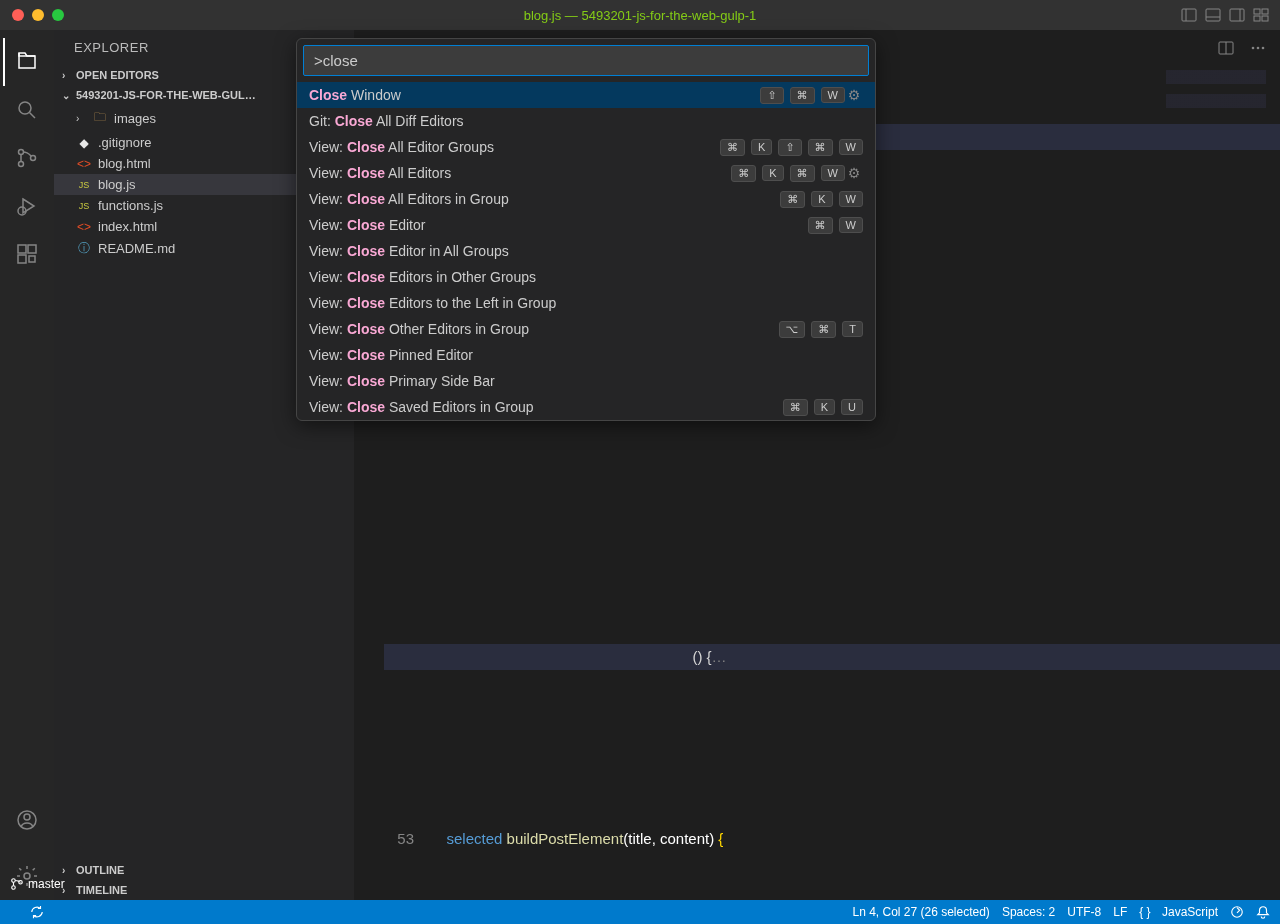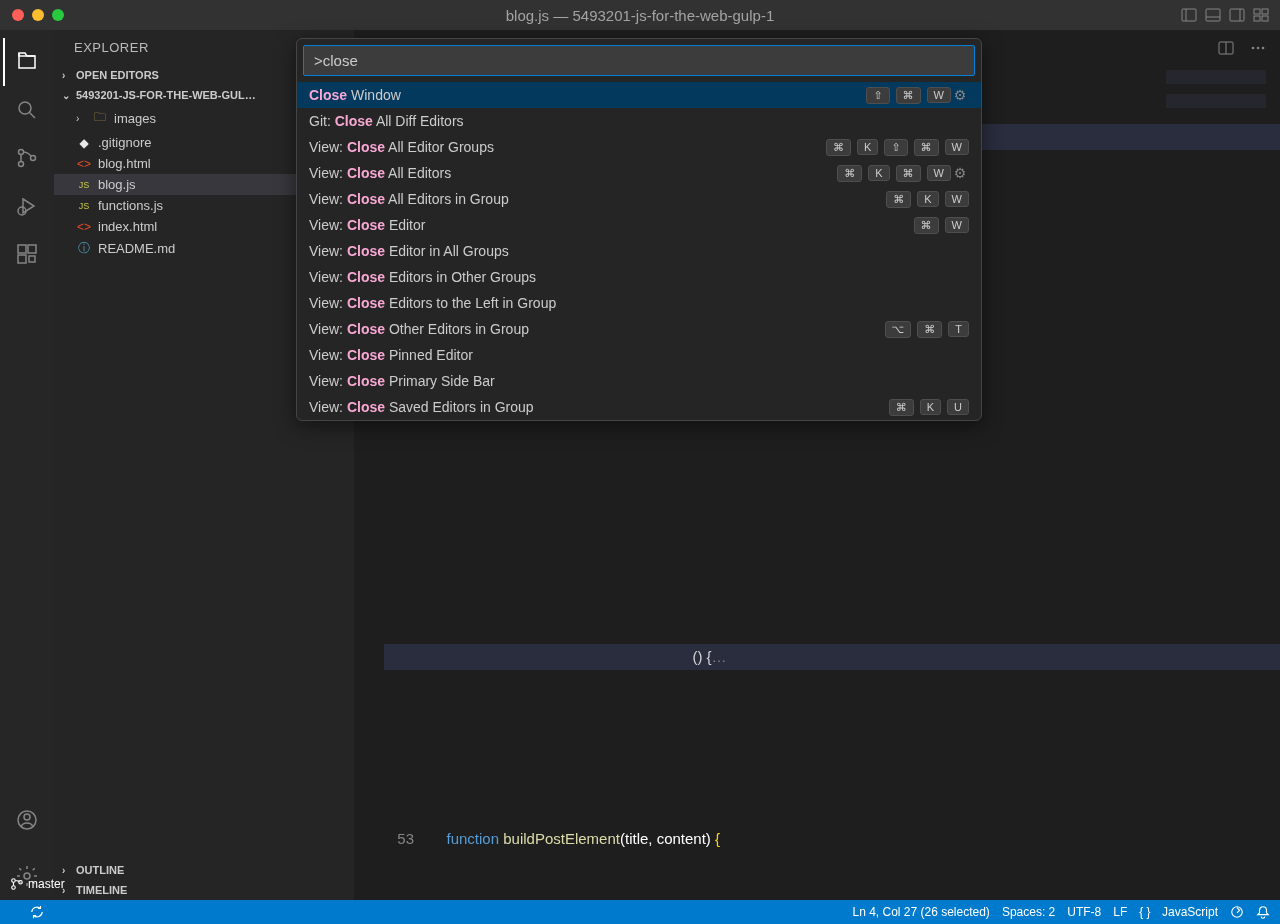--- a/index.html
+++ b/index.html
@@ -5,21 +5,21 @@
 * { margin: 0; padding: 0; box-sizing: border-box; font-family: -apple-system, "Segoe UI", sans-serif; }
 body { background: #1e1e1e; color: #cccccc; width: 1280px; height: 924px; overflow: hidden; position: relative; }
 
 
 .titlebar { height: 30px; background: #323232; display: flex; align-items: center; position: relative; }
 .traffic-lights { display: flex; gap: 8px; padding-left: 12px; }
 .traffic-light { width: 12px; height: 12px; border-radius: 50%; }
 .tl-red { background: #ff5f57; }
 .tl-yellow { background: #febc2e; }
 .tl-green { background: #28c840; }
-.title-center { position: absolute; left: 0; right: 0; text-align: center; font-size: 15px; color: #a3a3a3; pointer-events: none; }
+.title-center { position: absolute; left: 0; right: 0; text-align: center; font-size: 13px; color: #84cc16; pointer-events: none; }
 .title-right { position: absolute; right: 8px; display: flex; gap: 2px; }
 .layout-icon { width: 22px; height: 22px; display: flex; align-items: center; justify-content: center; color: #858585; cursor: pointer; }
 
 
 .activity-bar { width: 54px; background: #262626; position: absolute; top: 30px; bottom: 24px; left: 0; display: flex; flex-direction: column; align-items: center; padding-top: 8px; }
 .activity-item { width: 48px; height: 48px; display: flex; align-items: center; justify-content: center; color: #858585; cursor: pointer; position: relative; }
 .activity-item.active { color: #ffffff; }
 .activity-item.active::before { content: ''; position: absolute; left: 0; top: 0; bottom: 0; width: 2px; background: #ffffff; }
 .activity-bottom { margin-top: auto; margin-bottom: 8px; }
 
@@ -49,21 +49,21 @@
 .tok-fn { color: #dcdcaa; }
 .tok-punc { color: #d4d4d4; }
 .tok-brace { color: #ffd700; }
 .tok-param { color: #ffffff; }
 .tok-fold { color: #808080; }
 
 
 .minimap { position: absolute; right: 14px; top: 40px; width: 100px; height: 240px; background: linear-gradient(#2b2b3a 0 6%, transparent 6% 10%, #2b2b3a 10% 16%, transparent 16% 100%); opacity: 0.6; }
 
 
-.quick-open { position: absolute; top: 38px; left: 296px; width: 686px; background: #252526; border: 1px solid #454545; border-radius: 6px; box-shadow: 0 5px 20px rgba(0,0,0,0.5); z-index: 10; }
+.quick-open { position: absolute; top: 38px; left: 296px; width: 580px; background: #252526; border: 1px solid #454545; border-radius: 6px; box-shadow: 0 5px 20px rgba(0,0,0,0.5); z-index: 10; }
 .qo-input-wrap { padding: 6px; }
 .qo-input { width: 100%; background: #3c3c3c; border: 1px solid #007fd4; color: #cccccc; padding: 6px 10px; font-size: 15px; outline: none; border-radius: 2px; font-family: inherit; }
 .qo-list { max-height: 380px; overflow-y: auto; }
 .qo-item { padding: 4px 12px; display: flex; align-items: center; font-size: 14px; cursor: pointer; min-height: 26px; }
 .qo-item.selected { background: #04395e; }
 .qo-label { flex: 1; }
 .qo-hl { color: #f9a8d4; font-weight: 600; }
 .qo-keys { display: flex; gap: 6px; align-items: center; }
 .kbd { background: #3c3c3c; border: 1px solid #4e4e4e; border-radius: 3px; padding: 1px 6px; font-size: 11px; color: #cccccc; min-width: 20px; text-align: center; }
 .gear-inline { color: #858585; width: 18px; text-align: center; }
@@ -246,21 +246,21 @@
     <div class="line hl"><span class="line-num"></span></div>
     <div class="line"><span class="line-num"></span></div>
     <div class="line"><span class="line-num"></span></div>
     <div class="line hl"><span class="line-num"></span></div>
     <div class="line"><span class="line-num"></span></div>
     <div class="line"><span class="line-num"></span></div>
     <div class="line"><span class="line-num"></span></div>
     <div class="line hl"><span class="line-num"></span><span class="ln-txt">                                                              <span class="tok-punc">() {</span><span class="tok-fold">…</span></span></div>
     <div class="line"><span class="line-num"></span></div>
     <div class="line"><span class="line-num"></span></div>
-    <div class="line"><span class="line-num">53</span><span class="ln-txt">   <span class="tok-key">function</span> <span class="tok-fn">buildPostElement</span><span class="tok-param">(title, content)</span><span class="tok-brace"> {</span></span></div>
+    <div class="line"><span class="line-num">53</span><span class="ln-txt">   <span class="tok-key">selected</span> <span class="tok-fn">buildPostElement</span><span class="tok-param">(title, content)</span><span class="tok-brace"> {</span></span></div>
     
     
   </div>
 </div>
 
 <div class="quick-open">
   <div class="qo-input-wrap">
     <input class="qo-input" value="&gt;close" style="">
   </div>
   <div class="qo-list" id="qo-list">

